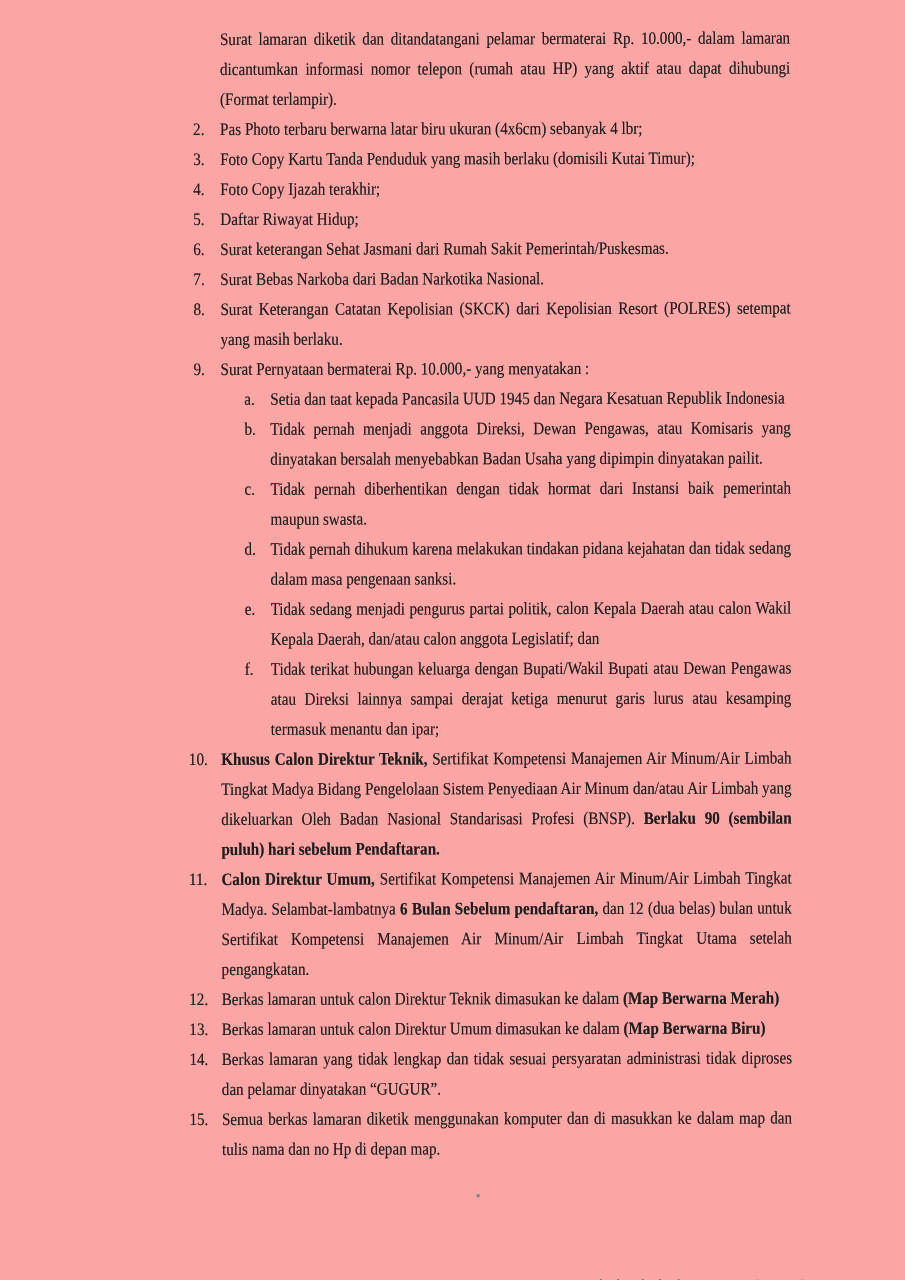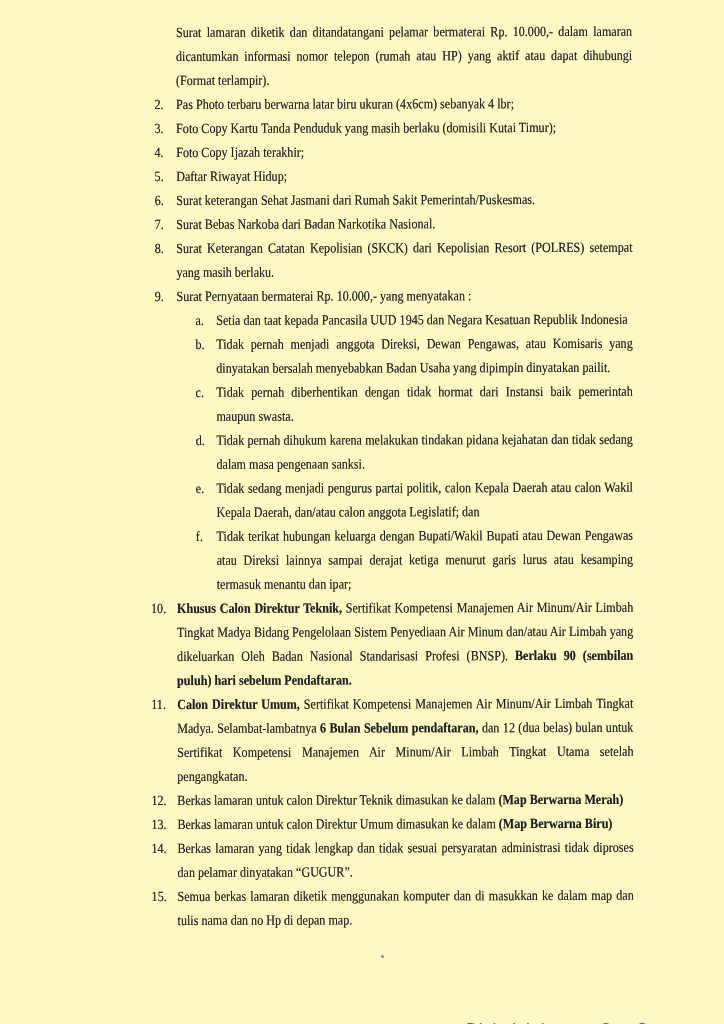--- a/index.html
+++ b/index.html
@@ -74,21 +74,21 @@
     left: 466px;
     top: 1020px;
     font-family: "Liberation Sans", sans-serif;
     font-size: 17.5px;
     letter-spacing: 0.1px;
   }
 </style>
 </head>
 <body>
 
-<div class="page" style="background: #fef9c3;">
+<div class="page" style="background: #fca5a5;">
   <div class="content" style="color: rgb(30, 30, 30);">
     <p class="intro">Surat lamaran diketik dan ditandatangani pelamar bermaterai Rp. 10.000,- dalam lamaran dicantumkan informasi nomor telepon (rumah atau HP) yang aktif atau dapat dihubungi (Format terlampir).</p>
     <div id="req-list">
         <div class="item">
           <span class="num pad">2.</span>
           <div class="body"><span>Pas Photo terbaru berwarna latar biru ukuran (4x6cm) sebanyak 4 lbr;</span></div>
         </div>
         <div class="item">
           <span class="num pad">3.</span>
           <div class="body"><span>Foto Copy Kartu Tanda Penduduk yang masih berlaku (domisili Kutai Timur);</span></div>

